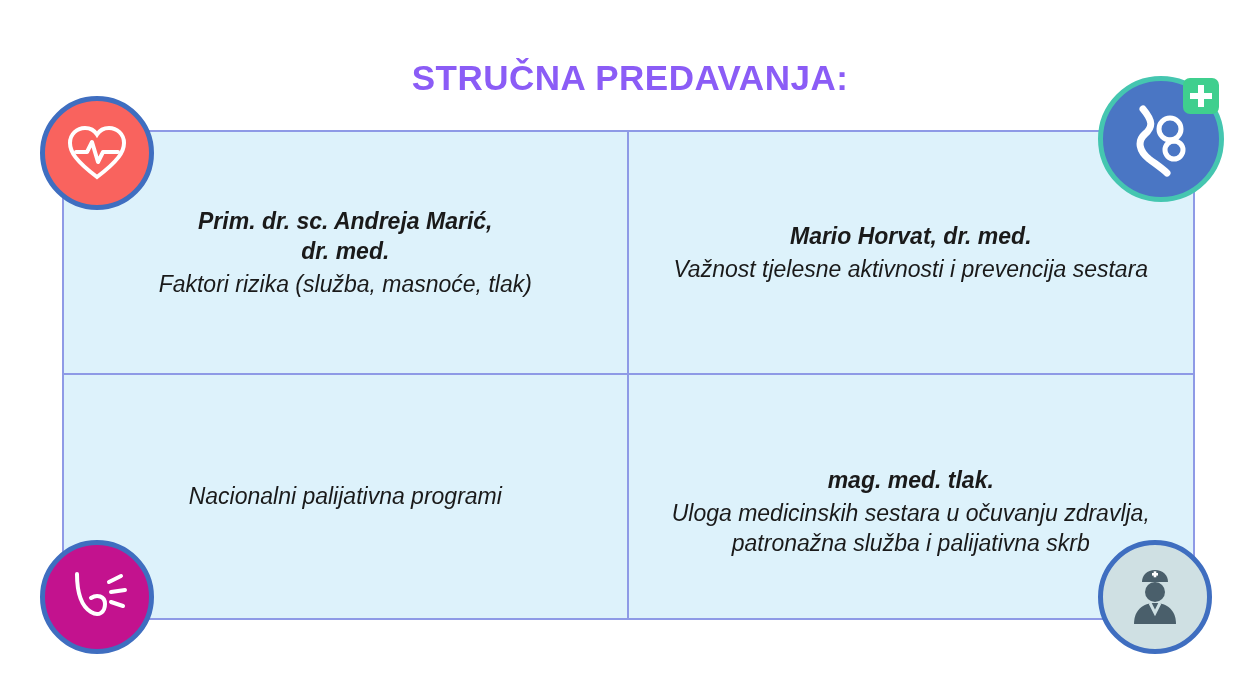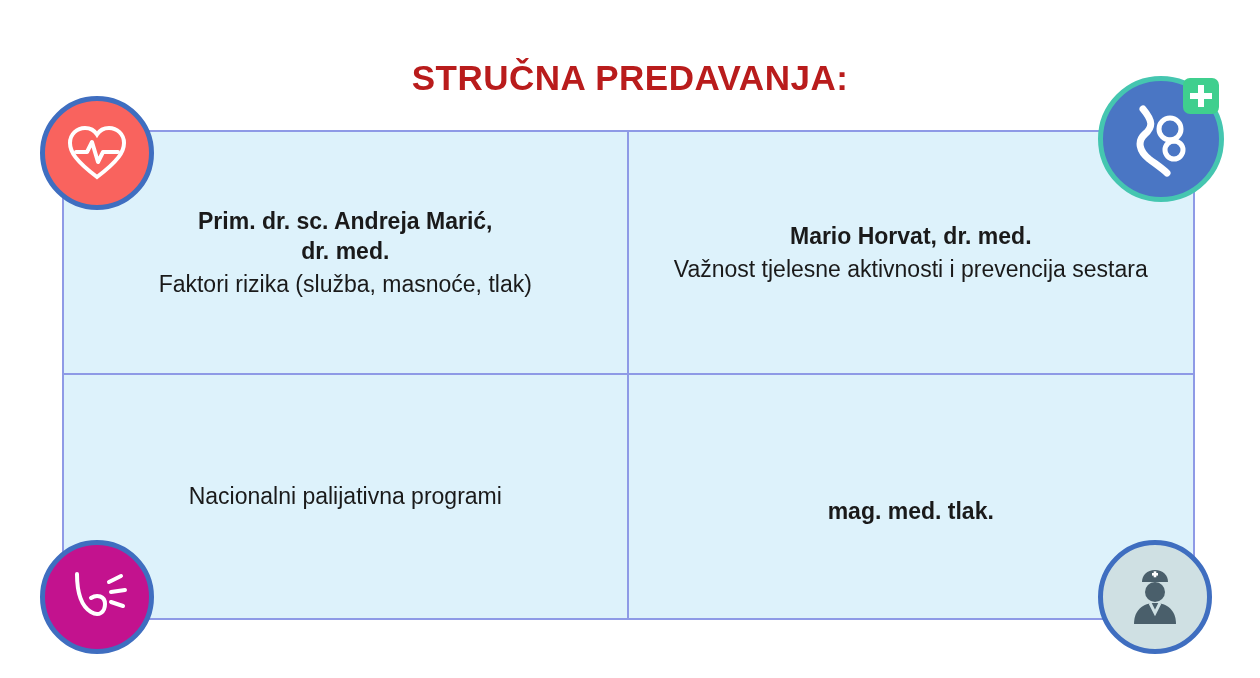--- a/index.html
+++ b/index.html
@@ -20,35 +20,36 @@
     background: #ffffff;
   }
   .slide-title {
     position: absolute;
     top: 58px;
     left: 0;
     width: 1260px;
     text-align: center;
     font-size: 35px;
     font-weight: bold;
-    color: #b91c1c;
+    color: #8b5cf6;
     letter-spacing: 0.5px;
   }
   .grid {
     position: absolute;
     left: 62px;
     top: 130px;
     width: 1133px;
     height: 490px;
     display: grid;
     grid-template-columns: 1fr 1fr;
     grid-template-rows: 1fr 1fr;
     background: #ddf2fb;
     border: 2px solid #8e9ae6;
     box-sizing: border-box;
+    font-style: italic;
   }
   .cell {
     box-sizing: border-box;
     display: flex;
     flex-direction: column;
     align-items: center;
     justify-content: center;
     text-align: center;
     padding: 10px 26px;
     color: #1a1a1a;
@@ -154,20 +155,21 @@
 
     <div class="cell border-right">
       <div class="topic">Nacionalni palijativna programi</div>
     </div>
 
     <div class="cell">
       <div class="name">
         <br>
         <span>mag. med. tlak.</span>
       </div>
+      <div class="topic">Uloga medicinskih sestara u očuvanju zdravlja, patronažna služba i palijativna skrb</div>
     </div>
 
   </div>
 
   <div class="icon-badge icon-heart">
     <svg width="62" height="56" viewBox="0 0 62 56" aria-hidden="true">
       <path d="M31 52 C10 36 4 27 4 18 C4 9 11 3 19 3 C24 3 28.5 5.5 31 9.5 C33.5 5.5 38 3 43 3 C51 3 58 9 58 18 C58 27 52 36 31 52 Z" fill="none" stroke="#ffffff" stroke-width="4"></path>
       <polyline points="10,27 21,27 26,17 32,37 37,27 52,27" fill="none" stroke="#ffffff" stroke-width="4" stroke-linejoin="round" stroke-linecap="round"></polyline>
     </svg>
   </div>

